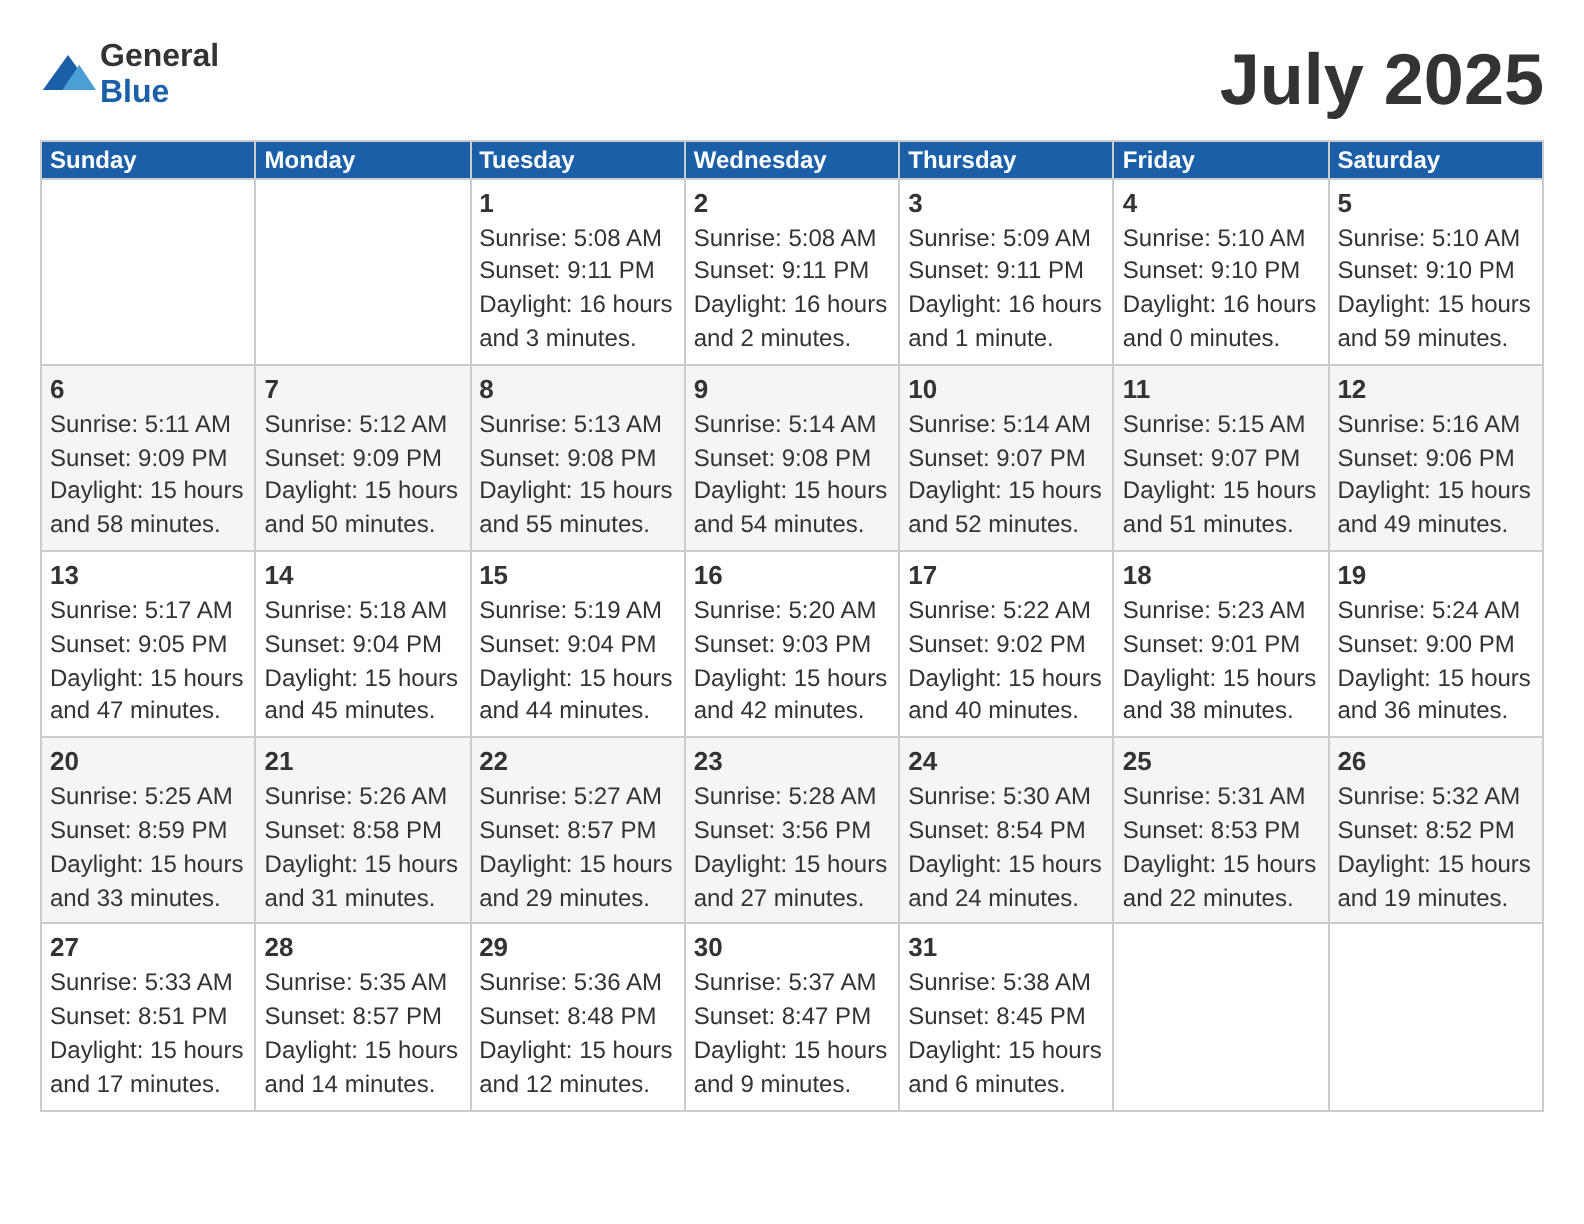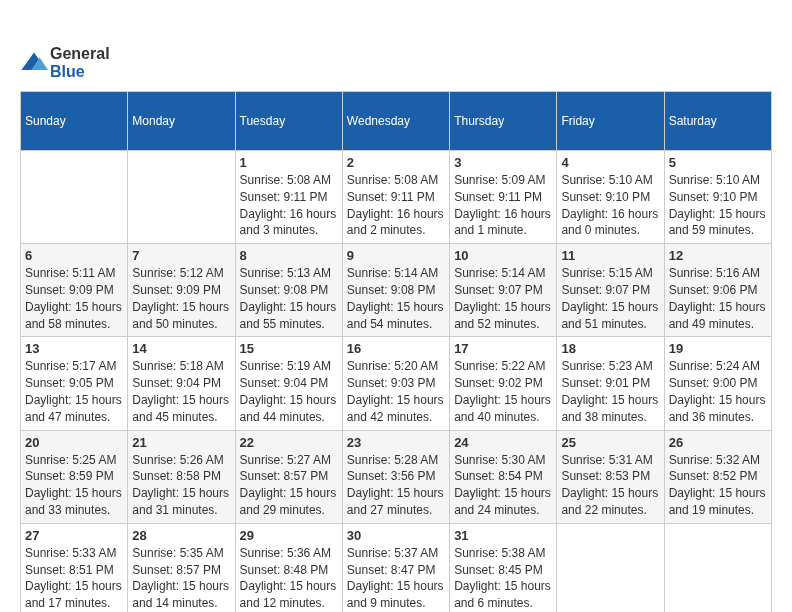--- a/index.html
+++ b/index.html
@@ -8,21 +8,20 @@
       background: #fff;
       width: 792px;
       min-height: 612px;
       padding: 20px;
     }
     .header {
       display: flex;
       justify-content: space-between;
       align-items: flex-start;
       margin-bottom: 10px;
-      margin-top: 25px;
     }
     .logo {
       display: flex;
       align-items: center;
     }
     .logo-icon {
       width: 28px;
       height: 28px;
       margin-right: 2px;
     }
@@ -41,22 +40,22 @@
     }
     table {
       width: 100%;
       border-collapse: collapse;
       table-layout: fixed;
     }
     thead tr th {
       background-color: #1a5fa8;
       color: #fff;
       font-size: 12px;
-      font-weight: normal;
-      padding: 22px 4px;
+      font-weight: bold;
+      padding: 2px 4px;
       text-align: left;
       border: 1px solid #ccc;
     }
     tbody tr td {
       border: 1px solid #ccc;
       vertical-align: top;
       padding: 4px 4px;
       font-size: 10px;
       color: #333;
       height: 82px;
@@ -89,20 +88,21 @@
     <svg class="logo-icon" viewBox="0 0 40 40">
       <polygon points="20,5 38,30 2,30" fill="#1a5fa8"></polygon>
       <polygon points="28,12 40,30 16,30" fill="#4a9fd4"></polygon>
     </svg>
     <div>
       <span style="font-size:16px;font-weight:bold;color:#333;">General</span><br>
       <span style="font-size:16px;font-weight:bold;color:#1a5fa8;">Blue</span>
     </div>
   </div>
   <div class="title-block">
+    <div class="month-title">July 2025</div>
   </div>
 </div>
 
 <table>
   <thead>
     <tr>
     <th>Sunday</th>
         <th>Monday</th>
         <th>Tuesday</th>
         <th>Wednesday</th>

